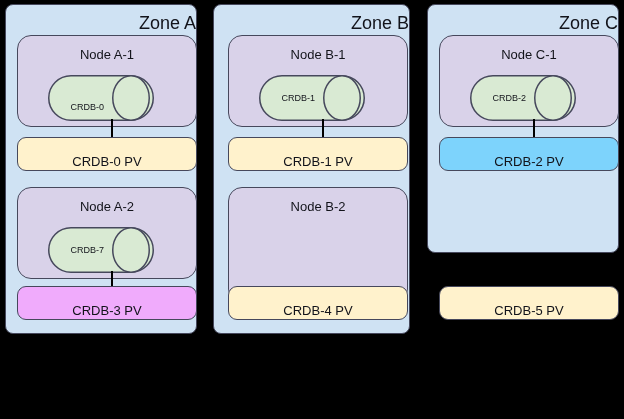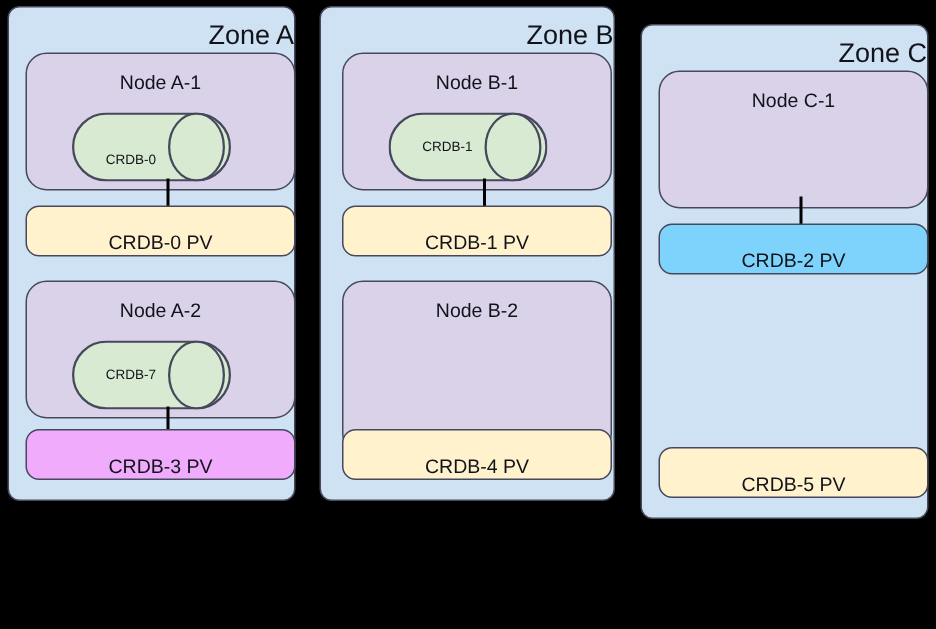--- a/index.html
+++ b/index.html
@@ -139,24 +139,31 @@
       <div class="node" style="left: 14px; top: 182px; width: 180px; height: 116px; background: rgb(217, 210, 233); border-color: rgb(70, 72, 92);">
         <div class="node-label">Node B-2</div>
       </div>
       <div class="pv" style="left: 14px; top: 132px; width: 180px; height: 34px; background: rgb(255, 242, 204); border-color: rgb(70, 72, 92);">
         <span class="pv-label">CRDB-1 PV</span>
       </div>
       <div class="pv" style="left: 14px; top: 281px; width: 180px; height: 34px; background: rgb(255, 242, 204); border-color: rgb(70, 72, 92);">
         <span class="pv-label">CRDB-4 PV</span>
       </div>
     </div>
-    <div class="zone" style="left: 427px; top: 16px; width: 192px; height: 330px; background: rgb(207, 226, 243); border-color: rgb(70, 72, 92);">
+    <div class="zone" style="left: 427px; top: 4px; width: 192px; height: 249px; background: rgb(207, 226, 243); border-color: rgb(70, 72, 92);">
       <div class="zone-label">Zone C</div>
       <div class="node" style="left: 11px; top: 30px; width: 180px; height: 92px; background: rgb(217, 210, 233); border-color: rgb(70, 72, 92);">
         <div class="node-label">Node C-1</div>
+        <div class="cylinder" style="left: 30px; top: 39px; width: 106px; height: 46px;">
+          <svg width="106" height="46" viewBox="0 0 106 46">
+            <path d="M 23 0.75 L 83 0.75 A 22.25 22.25 0 0 1 83 45.25 L 23 45.25 A 22.25 22.25 0 0 1 23 0.75 Z" fill="#d9ead3" stroke="#46485c" stroke-width="1.5"></path>
+            <ellipse cx="83" cy="23" rx="18.244999999999997" ry="22.25" fill="#d9ead3" stroke="#46485c" stroke-width="1.5"></ellipse>
+          </svg>
+          <div class="cyl-text">CRDB-2</div>
+        </div>
       </div>
       <div class="connector" style="left: 105px; top: 114px; height: 22px;"></div>
       <div class="pv" style="left: 11px; top: 132px; width: 180px; height: 34px; background: #7dd3fc; border-color: rgb(70, 72, 92);">
         <span class="pv-label">CRDB-2 PV</span>
       </div>
       <div class="pv" style="left: 11px; top: 281px; width: 180px; height: 34px; background: rgb(255, 242, 204); border-color: rgb(70, 72, 92);">
         <span class="pv-label">CRDB-5 PV</span>
       </div>
     </div>
   </div>

